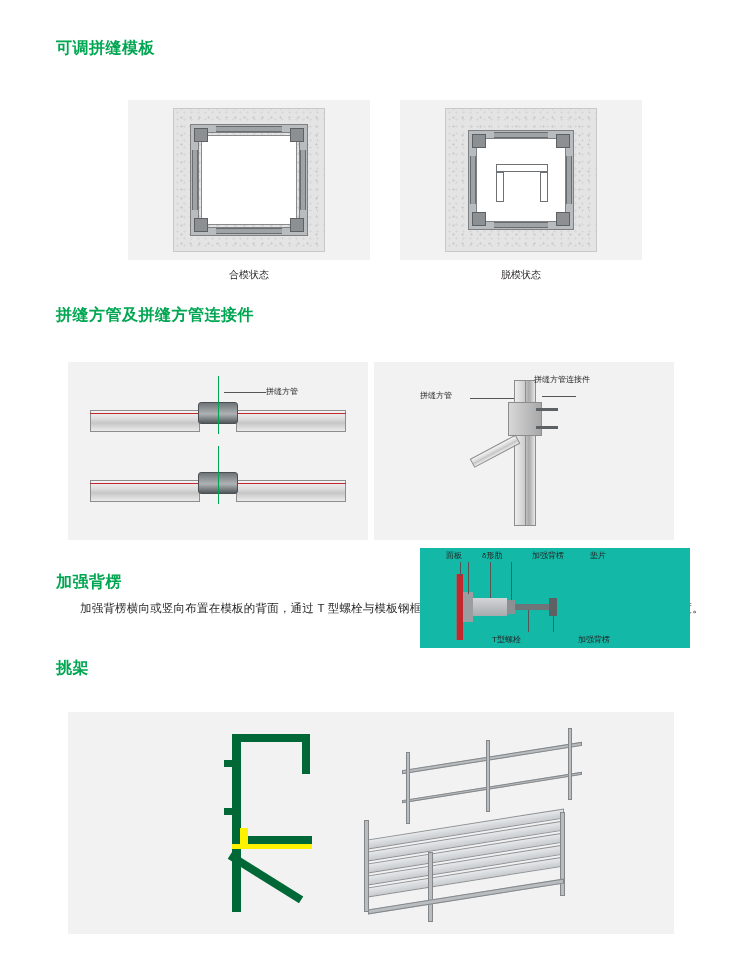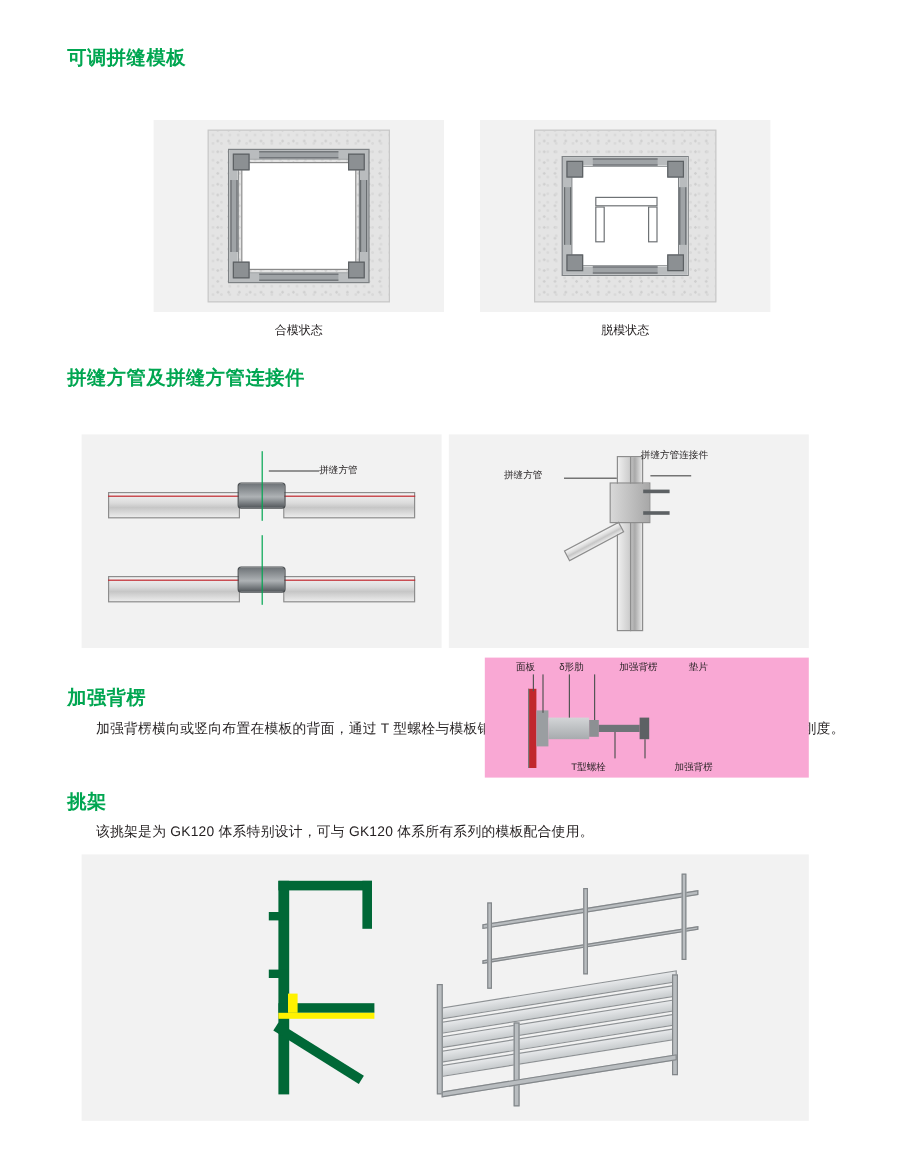--- a/index.html
+++ b/index.html
@@ -149,21 +149,21 @@
   }
   .post {
     position: absolute;
     background: linear-gradient(to right, #eeeeee, #cfcfcf 45%, #a9a9a9 70%, #e6e6e6);
     border: 1px solid #8d8d8d;
   }
 
   
   #sec3-title { position: absolute; left: 56px; top: 572px; }
   #sec3-desc  { position: absolute; left: 56px; top: 598px; width: 648px; }
-  #fig3 { left: 404px; top: 548px; width: 270px; height: 100px; background: #f9a8d4; }
+  #fig3 { left: 420px; top: 548px; width: 270px; height: 100px; background: #14b8a6; }
 
   
   #sec4-title { position: absolute; left: 56px; top: 658px; }
   #sec4-desc  { position: absolute; left: 56px; top: 684px; width: 648px; }
   #fig4 { left: 68px; top: 712px; width: 606px; height: 222px; }
 
   .bracket-v {
     position: absolute;
     background: #006837;
   }
@@ -283,21 +283,20 @@
     <div class="lbl" style="left:112px; top:2px;">加强背楞</div>
     <div class="callout-line" style="left:91px; top:14px; width:1px; height:38px; background:#555;"></div>
     <div class="lbl" style="left:170px; top:2px;">垫片</div>
     <div class="callout-line" style="left:108px; top:62px; width:1px; height:22px; background:#555;"></div>
     <div class="lbl" style="left:72px; top:86px;">T型螺栓</div>
     <div class="callout-line" style="left:133px; top:68px; width:1px; height:16px; background:#555;"></div>
     <div class="lbl" style="left:158px; top:86px;">加强背楞</div>
   </div>
 
   <div class="section-title" id="sec4-title">挑架</div>
-  <div class="body-text indent" id="sec4-desc">该挑架是为 GK120 体系特别设计，可与 GK120 体系所有系列的模板配合使用。</div>
 
   <div class="fig-box" id="fig4">
 
     <div class="bracket-v" style="left:164px; top:22px; width:9px; height:178px;"></div>
     <div class="bracket-v" style="left:164px; top:22px; width:78px; height:8px;"></div>
     <div class="bracket-v" style="left:234px; top:22px; width:8px; height:40px;"></div>
     <div class="bracket-v" style="left:164px; top:124px; width:80px; height:8px;"></div>
     <div class="yellow" style="left:164px; top:132px; width:80px; height:5px;"></div>
     <div class="yellow" style="left:172px; top:116px; width:8px; height:16px;"></div>
     <div class="bracket-v" style="left:164px; top:140px; width:84px; height:8px; transform:rotate(32deg); transform-origin:left top;"></div>

